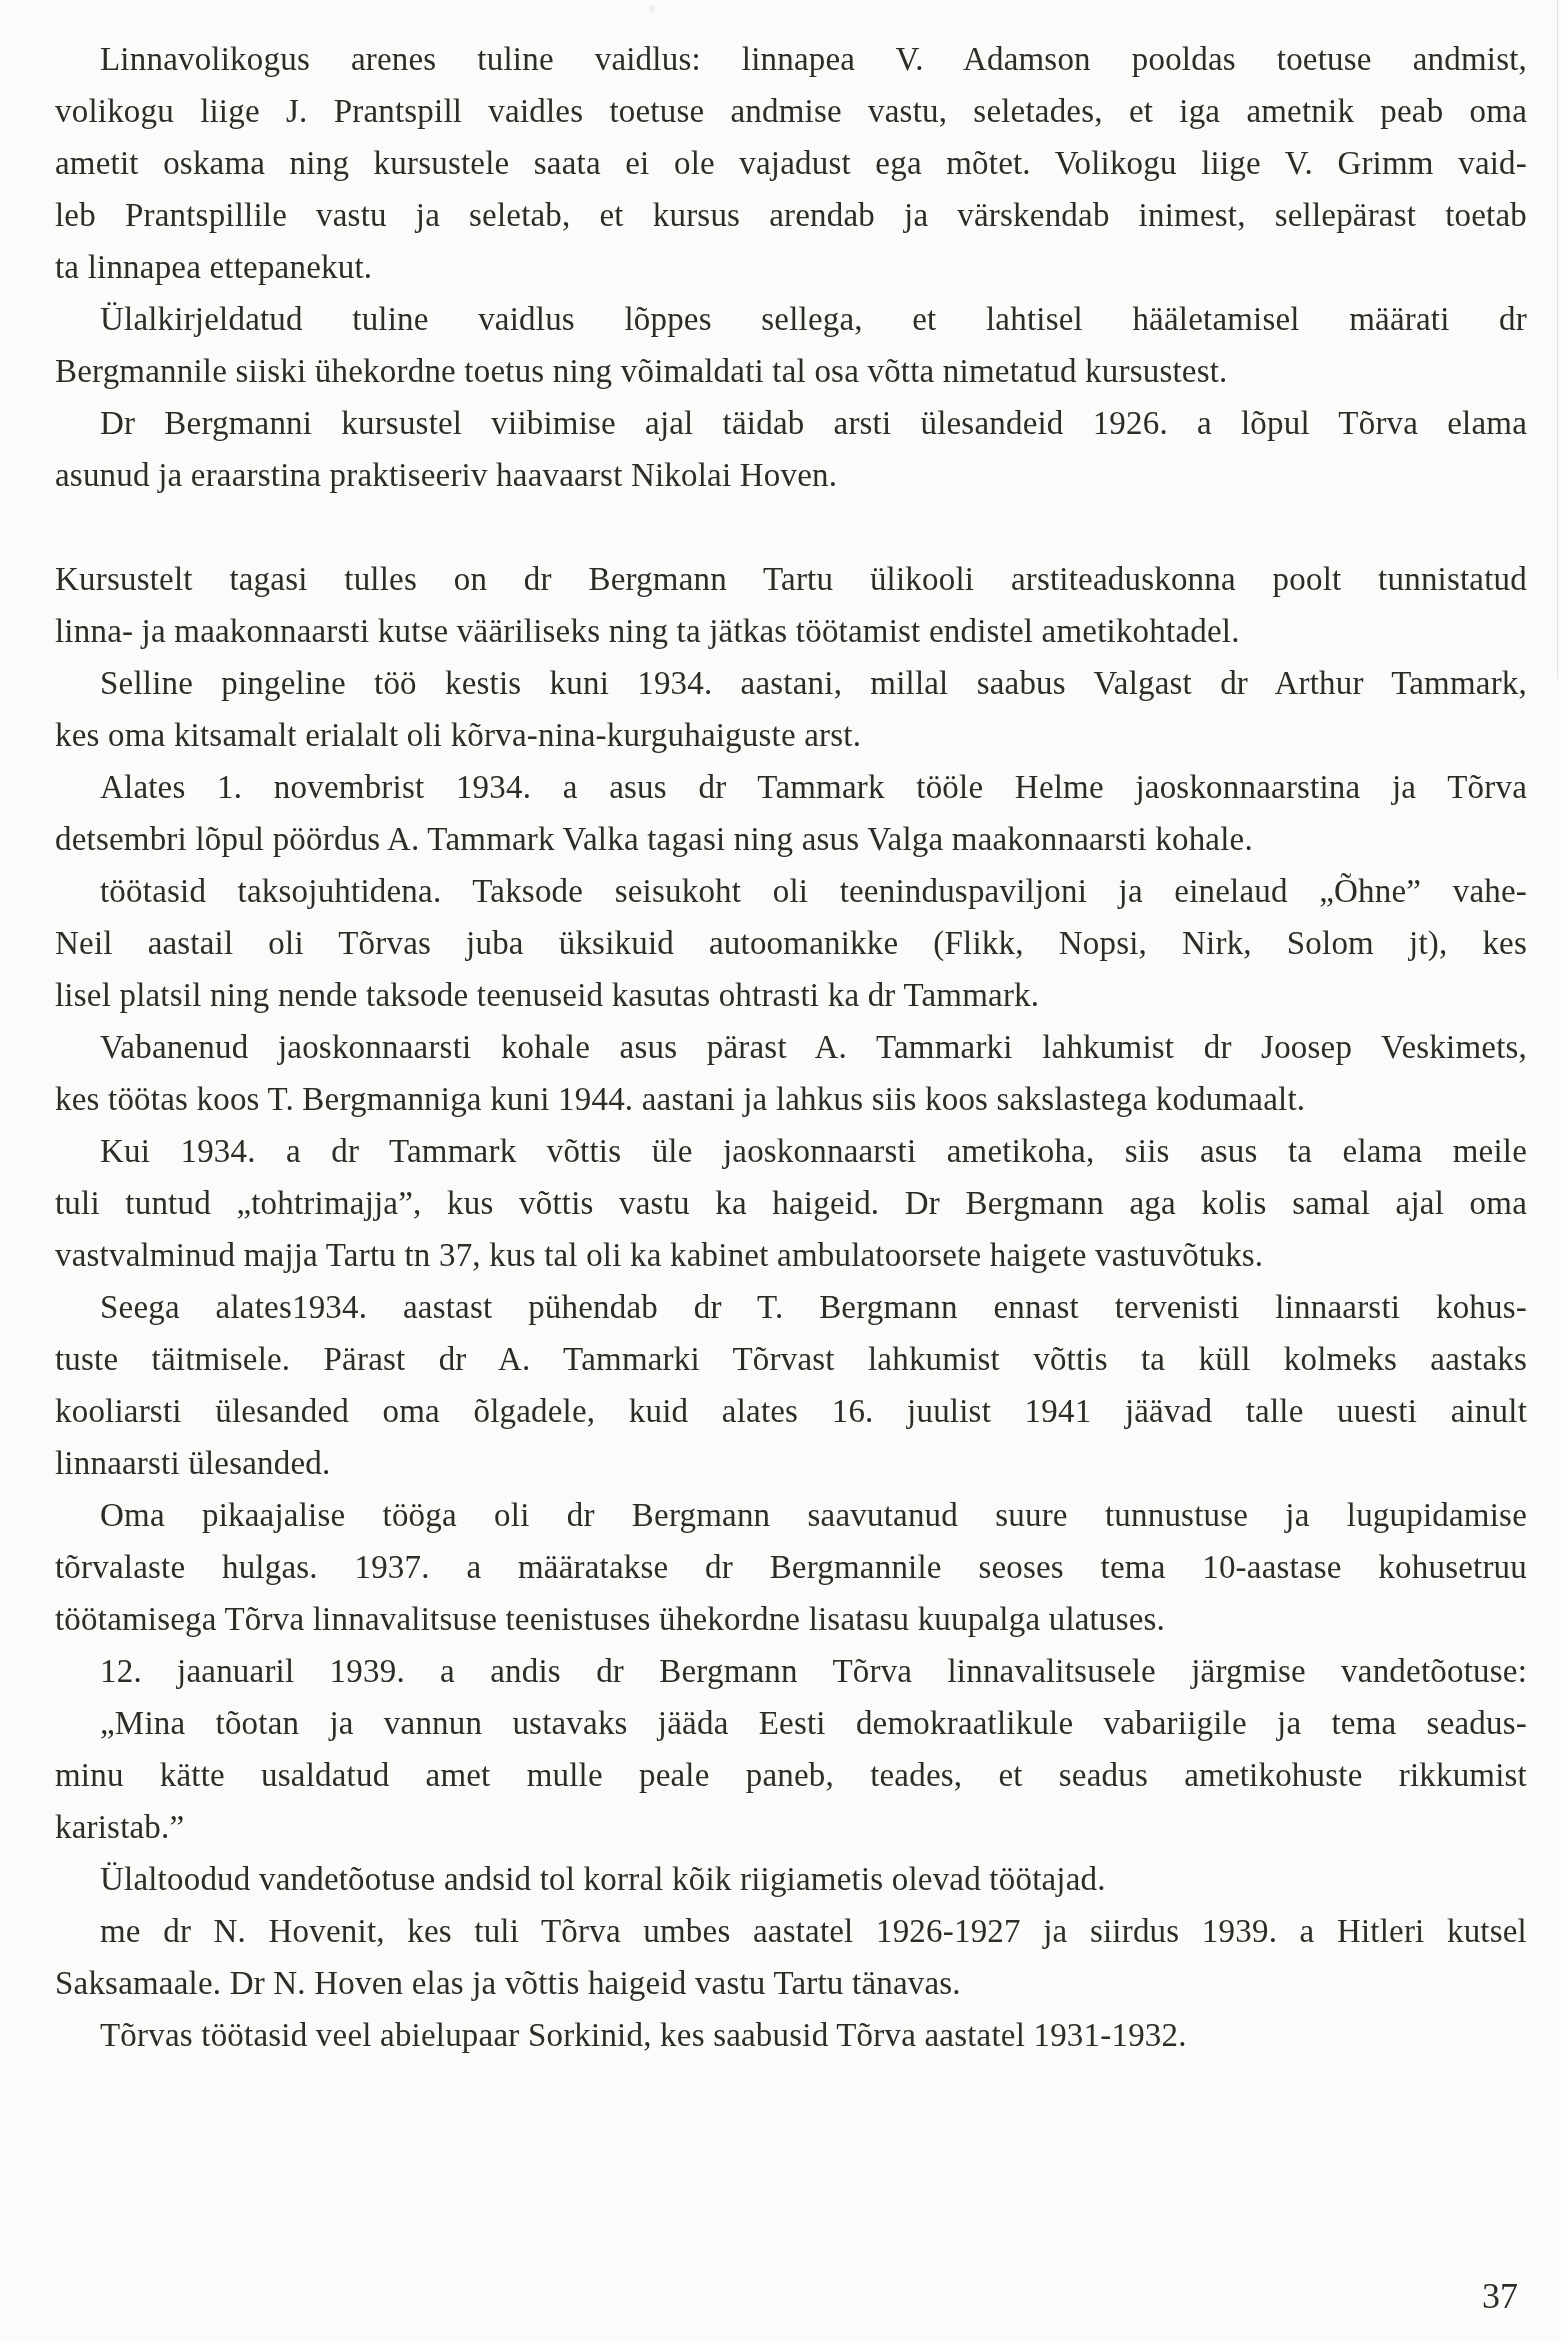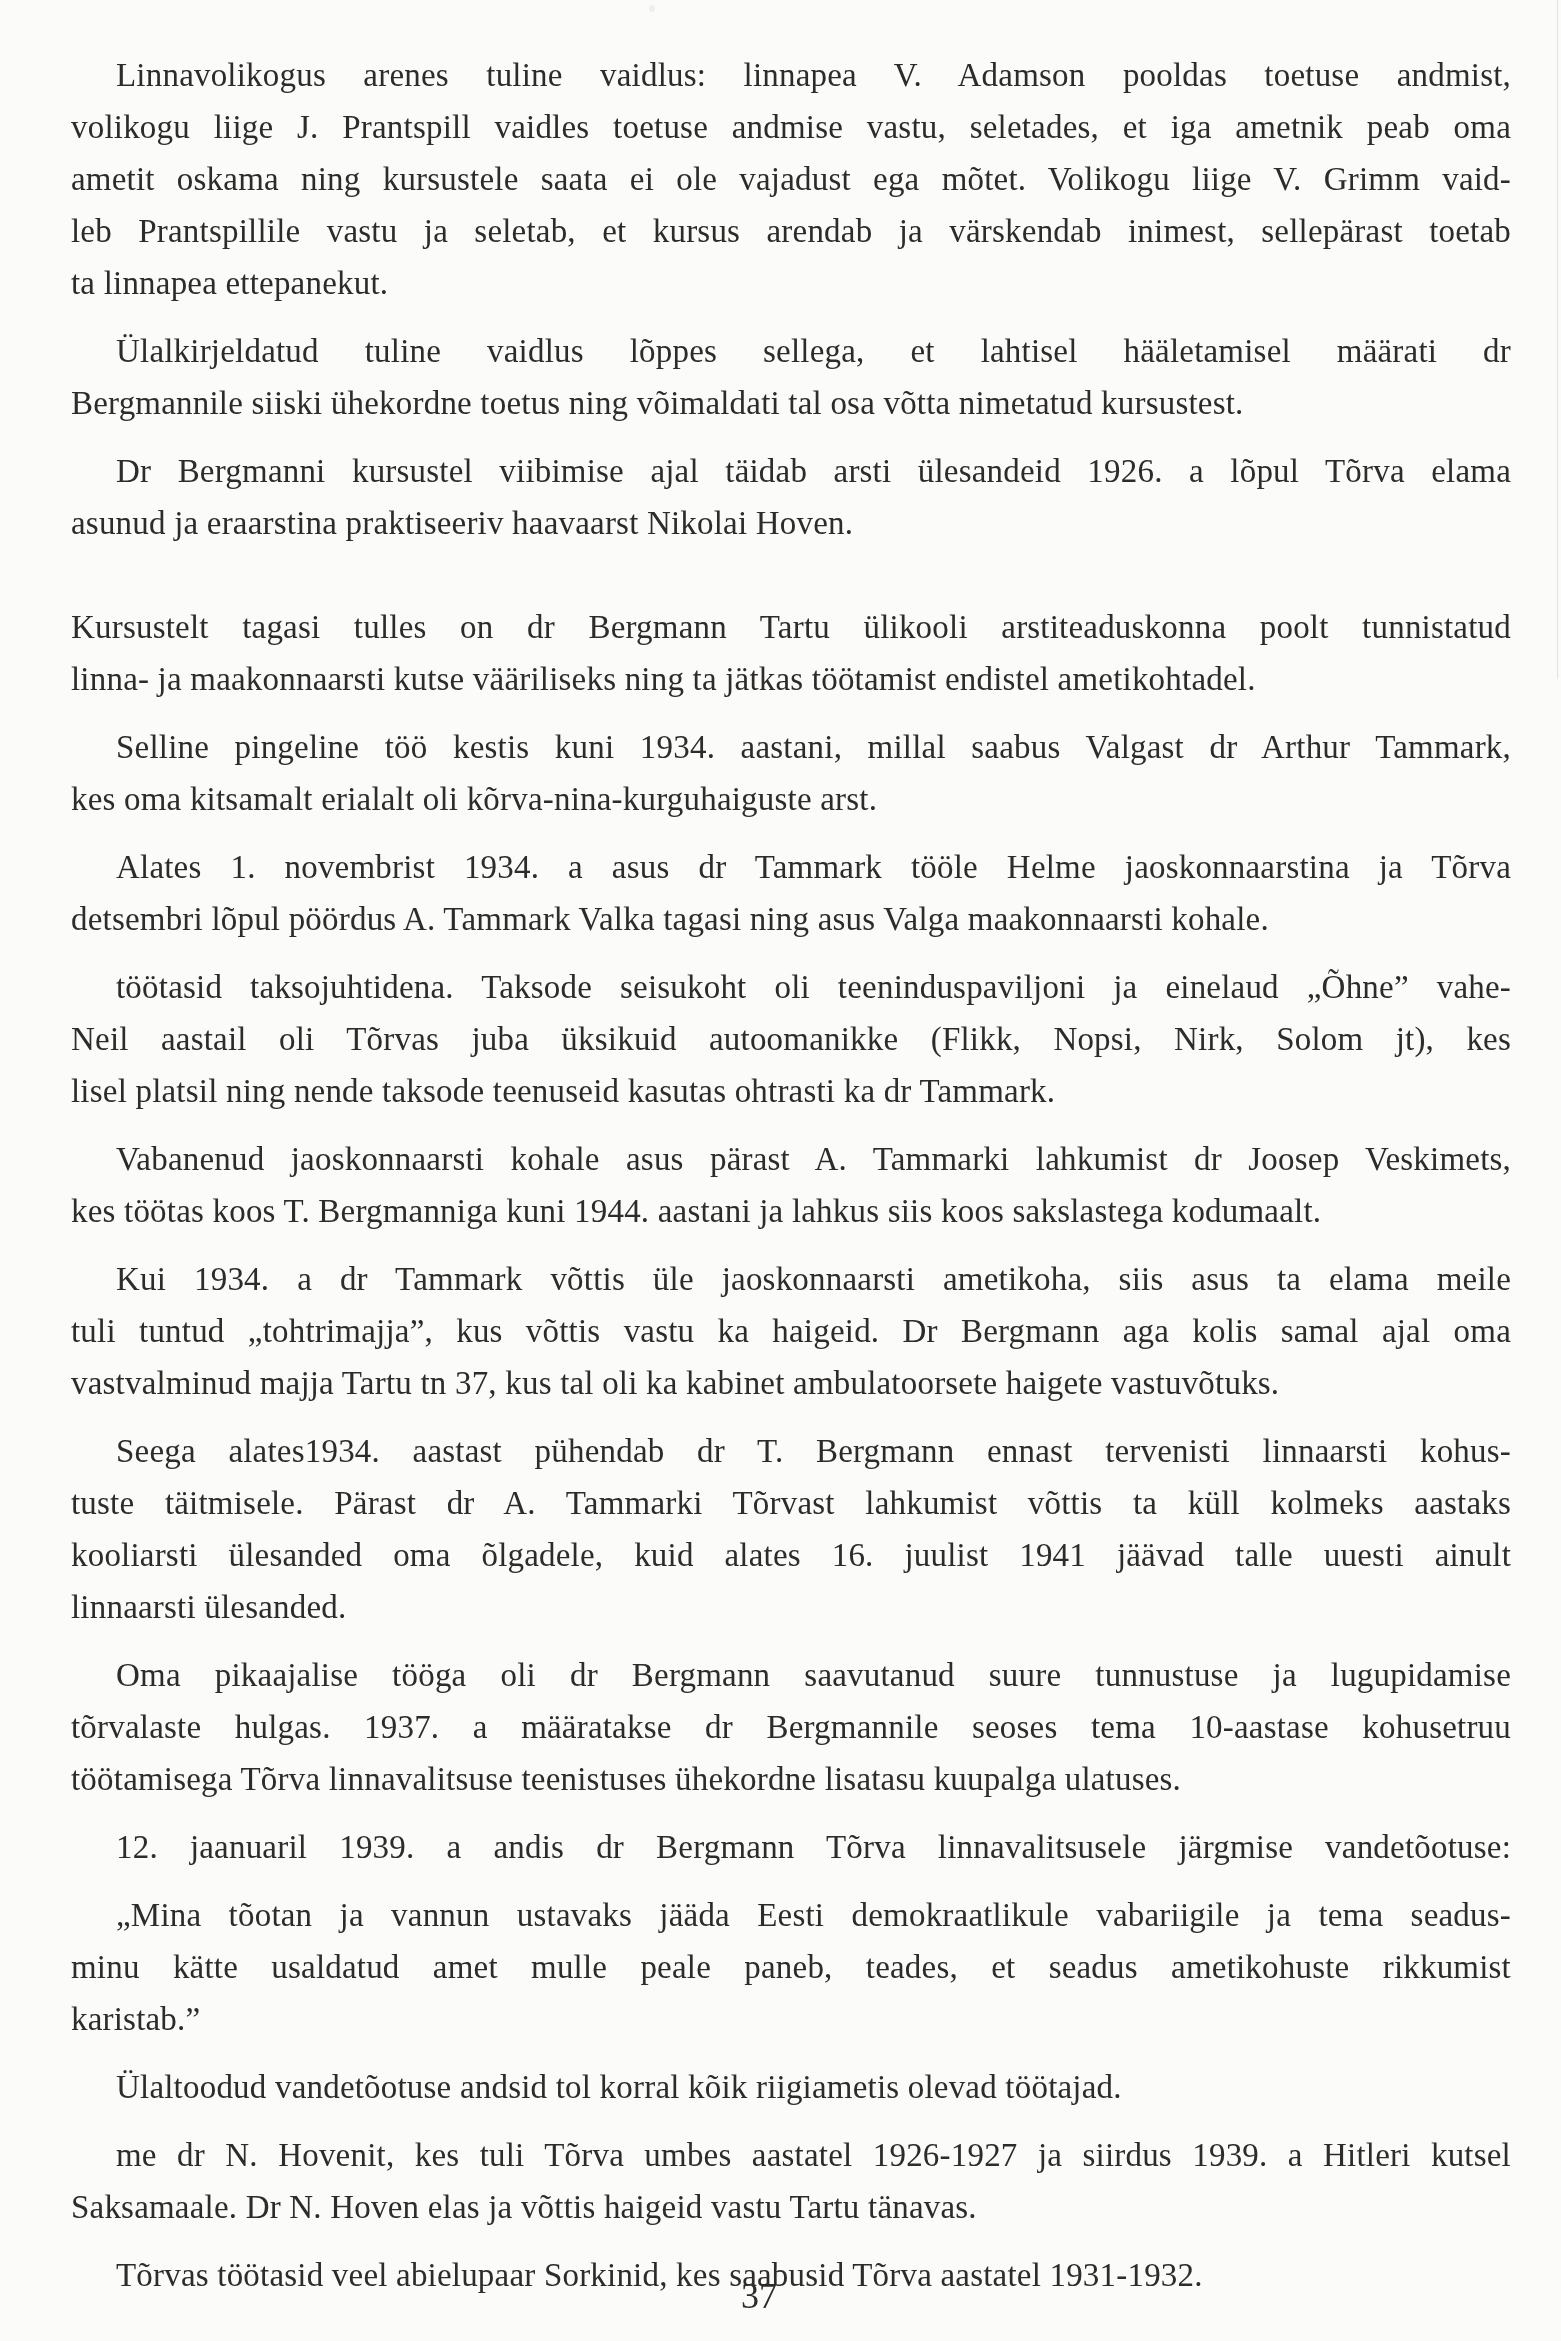--- a/index.html
+++ b/index.html
@@ -18,21 +18,21 @@
   .text-block {
     position: absolute;
     left: 55px;
     top: 33px;
     width: 1472px;
     font-size: 33px;
     line-height: 52px;
     letter-spacing: 0.2px;
   }
   .para {
-    margin: 16px;
+    margin: 0;
     padding: 0;
   }
   .para.indented .line:first-child {
     text-indent: 45px;
   }
   .para.sp {
     margin-top: 52px;
   }
   .line {
     text-align: justify;
@@ -40,21 +40,21 @@
     white-space: normal;
   }
   .line.last {
     text-align-last: left;
   }
   .page-number {
     position: absolute;
     left: 0;
     top: 2275px;
     width: 1518px;
-    text-align: center;
+    text-align: right;
     font-size: 36px;
     color: #2e2c29;
   }
   
   .artifact-edge-line {
     position: absolute;
     right: 3.9px;
     top: 0;
     width: 1.6px;
     height: 679px;

